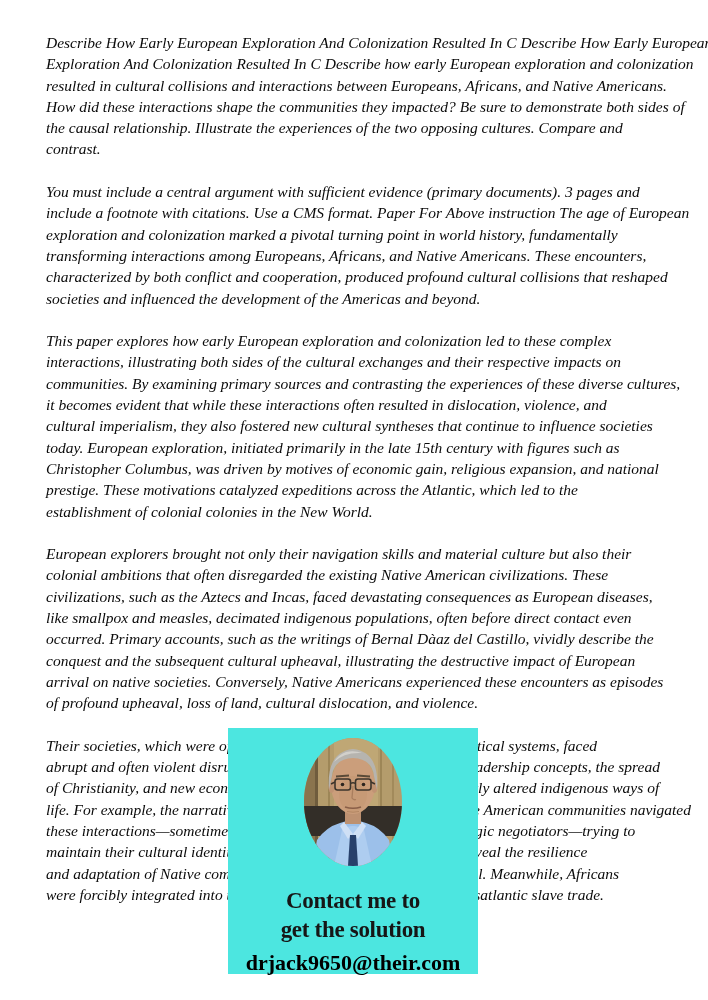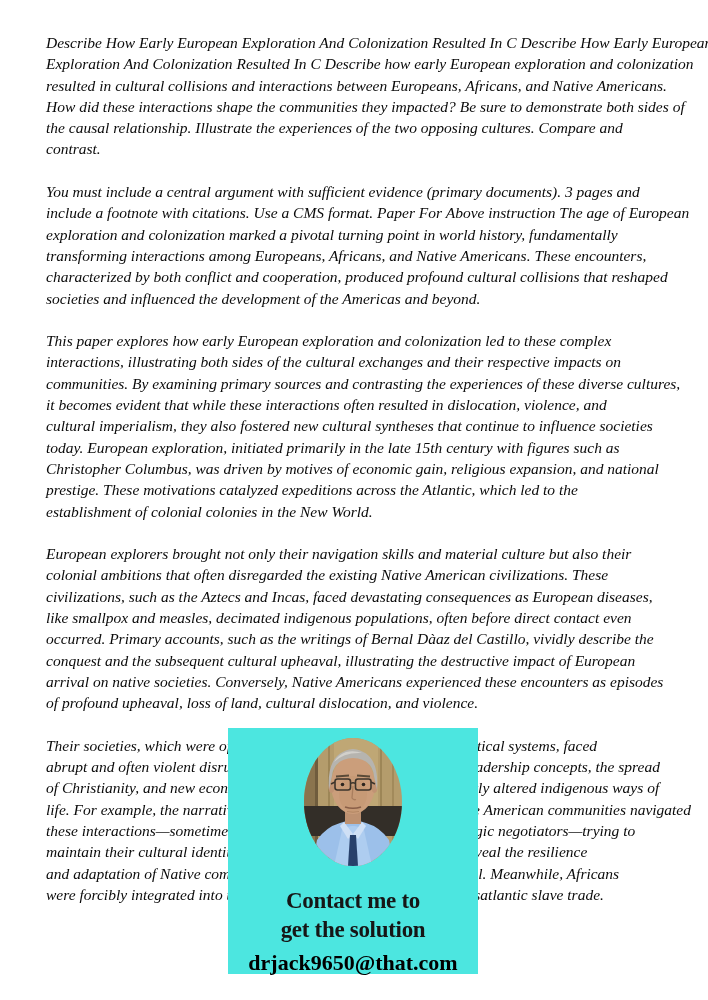--- a/index.html
+++ b/index.html
@@ -154,14 +154,14 @@
       <circle cx="59.5" cy="46.5" r="1.8" fill="#2c241f"></circle>
 
       <path d="M49,48 L48,60 Q49.5,62.5 52,61.5" stroke="#a97e5e" stroke-width="1.3" fill="none"></path>
 
       <path d="M41,69 Q49,71.5 57,69" stroke="#8a5f48" stroke-width="1.6" fill="none"></path>
       <path d="M43,73.5 Q49,75 55,73.5" stroke="#b28663" stroke-width="1" fill="none"></path>
     </svg>
   </div>
   <div class="promo-heading">Contact me to
 get the solution</div>
-  <div class="promo-email">drjack9650@that.com</div>
+  <div class="promo-email">drjack9650@their.com</div>
 </div>
 
 </body></html>

